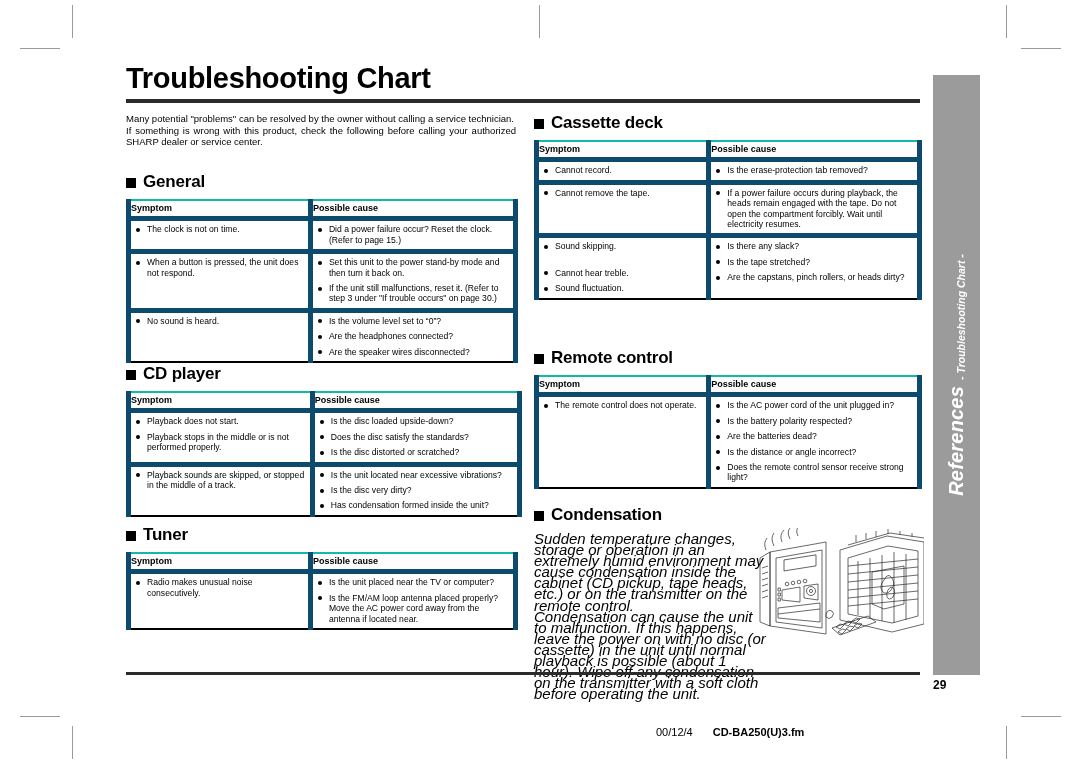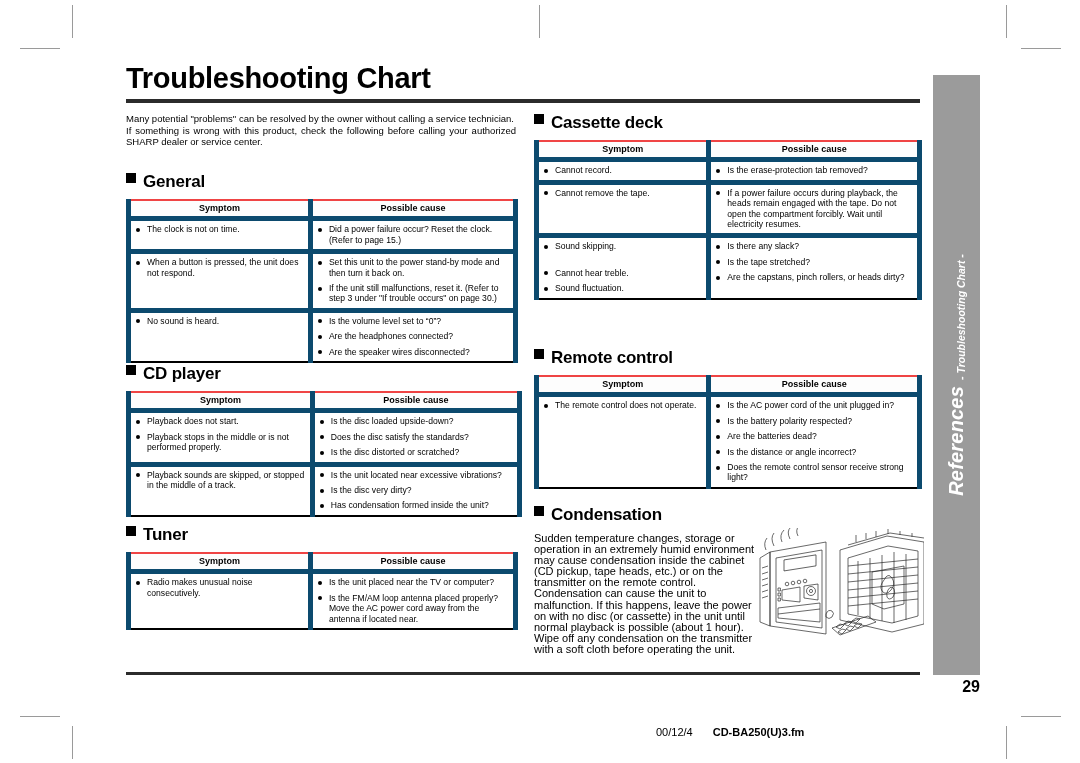--- a/index.html
+++ b/index.html
@@ -56,21 +56,21 @@
 
   
   .col-left  { position: absolute; left: 126px;  top: 0; width: 392px; }
   .col-right { position: absolute; left: 534px; top: 0; width: 388px; }
 
   
   .sec-head {
     font-size: 17px;
     font-weight: bold;
     display: flex;
-    align-items: flex-start;
+    align-items: center;
     gap: 7px;
     letter-spacing: -0.2px;
   }
   .sec-head .sq {
     width: 10px; height: 10px;
     background: #000;
     display: inline-block;
     position: relative;
     top: 1px;
   }
@@ -82,25 +82,25 @@
     table-layout: fixed;
     font-size: 8.6px;
     line-height: 10.4px;
   }
   table.tbl th, table.tbl td {
     border: 5px solid #0c4a6e;
     vertical-align: top;
     padding: 0;
   }
   table.tbl thead th {
-    text-align: center;
+    text-align: left;
     font-weight: bold;
     font-size: 9px;
     padding: 2px 0 3px 0;
-    border-top: 2px solid #ef4444;
+    border-top: 2px solid #14b8a6;
     background: #fdfdfd;
   }
   table.tbl tbody td { padding: 3px 4px 4px 4px; }
   table.tbl tbody tr:last-child td { border-bottom: 2px solid #000; }
 
   ul.blist { margin: 0; padding: 0; list-style: none; }
   ul.blist li {
     position: relative;
     padding-left: 12px;
     margin-bottom: 5px;
@@ -115,23 +115,24 @@
     height: 4px;
     border-radius: 50%;
     background: #000;
   }
   ul.blist li.nobullet { padding-left: 12px; }
   ul.blist li.nobullet::before { display: none; }
   .spacer-li { height: 6px; }
 
   
   .body-par {
-    font-size: 11px;
+    font-size: 15px;
     line-height: 11.1px;
     width: 232px;
+    font-style: italic;
   }
   .body-par p { margin: 0; }
 
   
   #side-tab {
     position: absolute;
     left: 933px;
     top: 75px;
     width: 47px;
     height: 600px;
@@ -171,22 +172,22 @@
     top: 672px;
     width: 794px;
     height: 3px;
     background: #2b2b2b;
   }
   #page-number {
     position: absolute;
     left: 933px;
     top: 678px;
     width: 47px;
-    text-align: right;
-    font-size: 16px;
+    text-align: left;
+    font-size: 12px;
     font-weight: bold;
   }
   #footer-meta {
     position: absolute;
     left: 656px;
     top: 726px;
     font-size: 11px;
     display: flex;
     gap: 20px;
     justify-content: flex-end;

